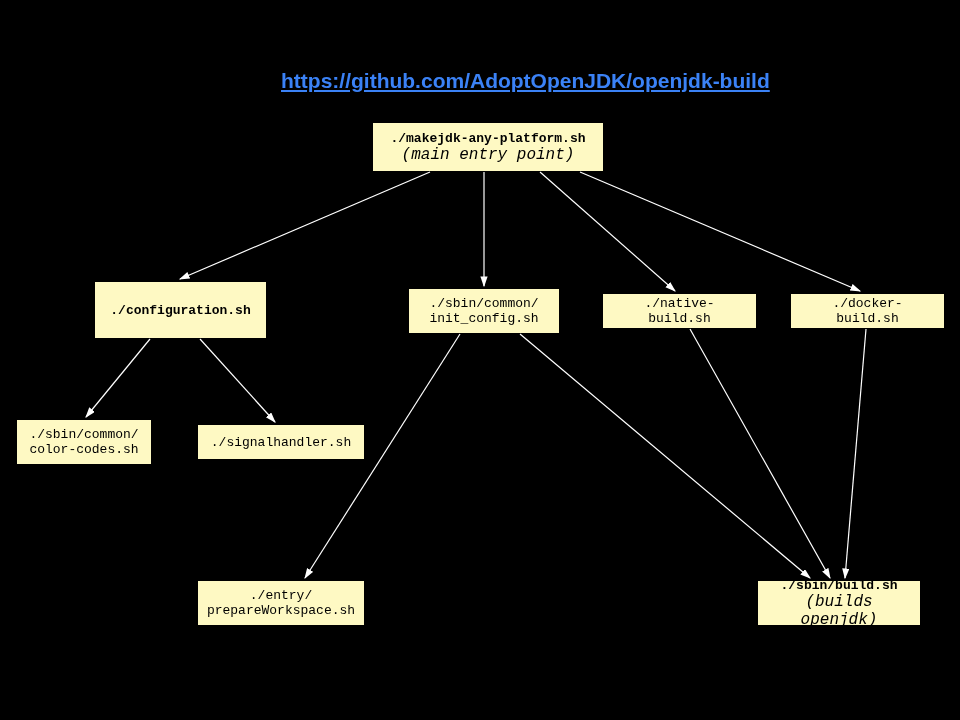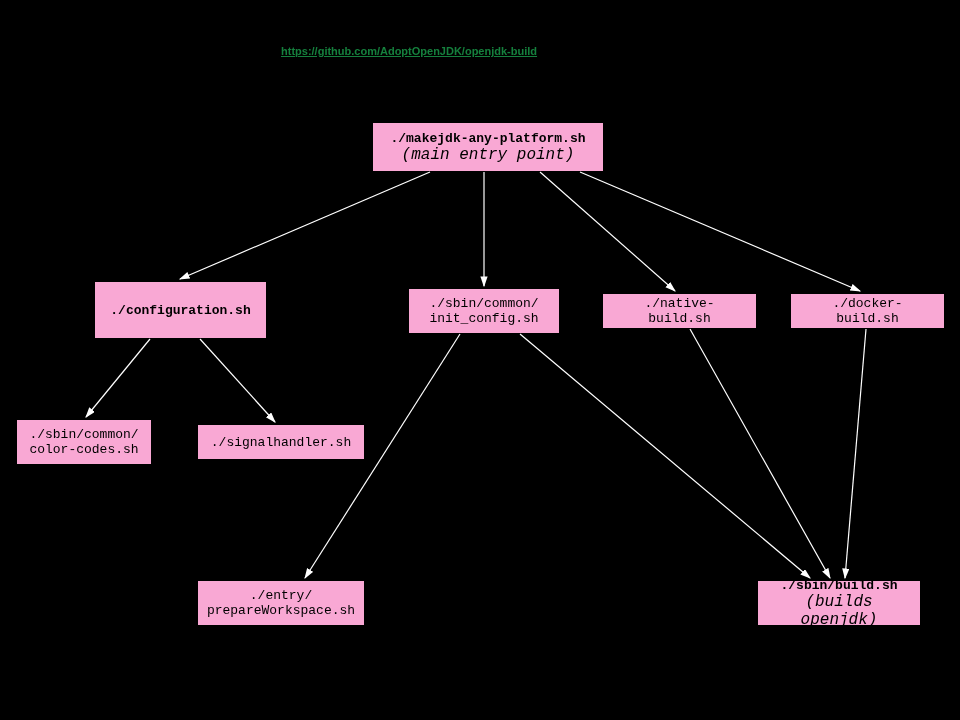--- a/index.html
+++ b/index.html
@@ -9,30 +9,31 @@
     }
     body {
       width: 960px;
       height: 720px;
       background: #000;
       position: relative;
       font-family: "Courier New", monospace;
       overflow: hidden;
     }
     .link {
-      color: #15803d;
+      color: #3b82f6;
       text-decoration: underline;
       font-weight: bold;
       font-family: Arial, sans-serif;
-      font-size: 11px;
+      font-size: 21px;
       position: absolute;
+      margin-top: 24px;
     }
     .box {
       position: absolute;
-      background: #f9a8d4;
+      background: #fef9c3;
       border: 1px solid #000;
       display: flex;
       flex-direction: column;
       align-items: center;
       justify-content: center;
       text-align: center;
       font-size: 13px;
       color: #000;
       padding: 8px 12px;
     }

